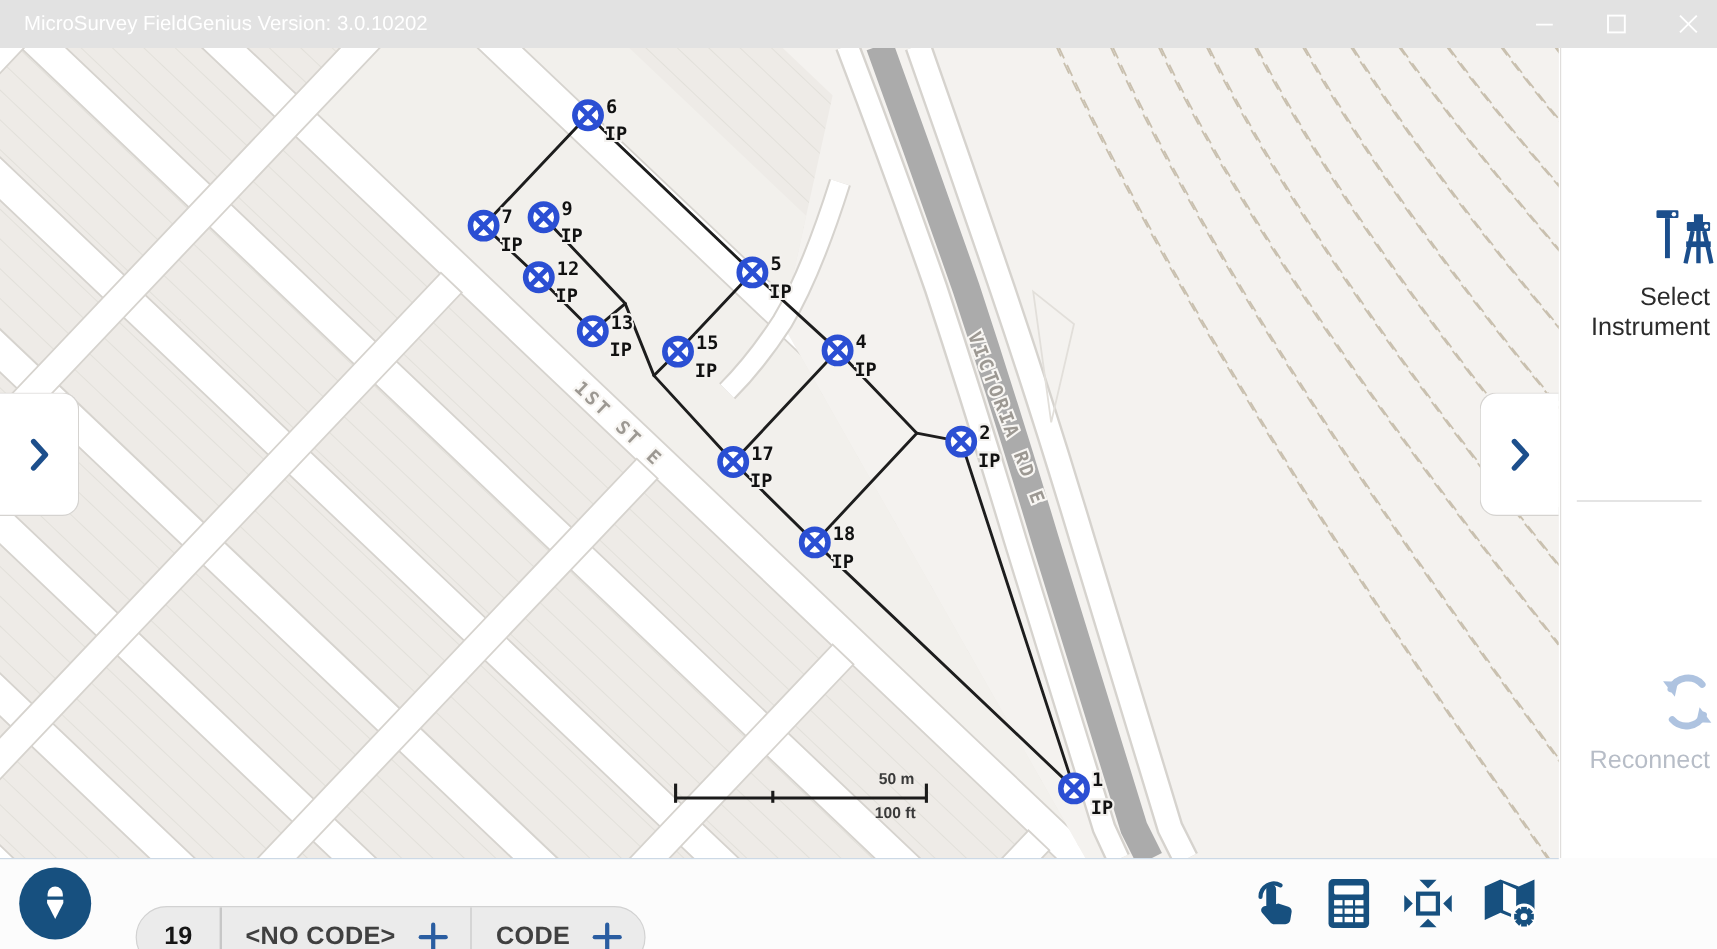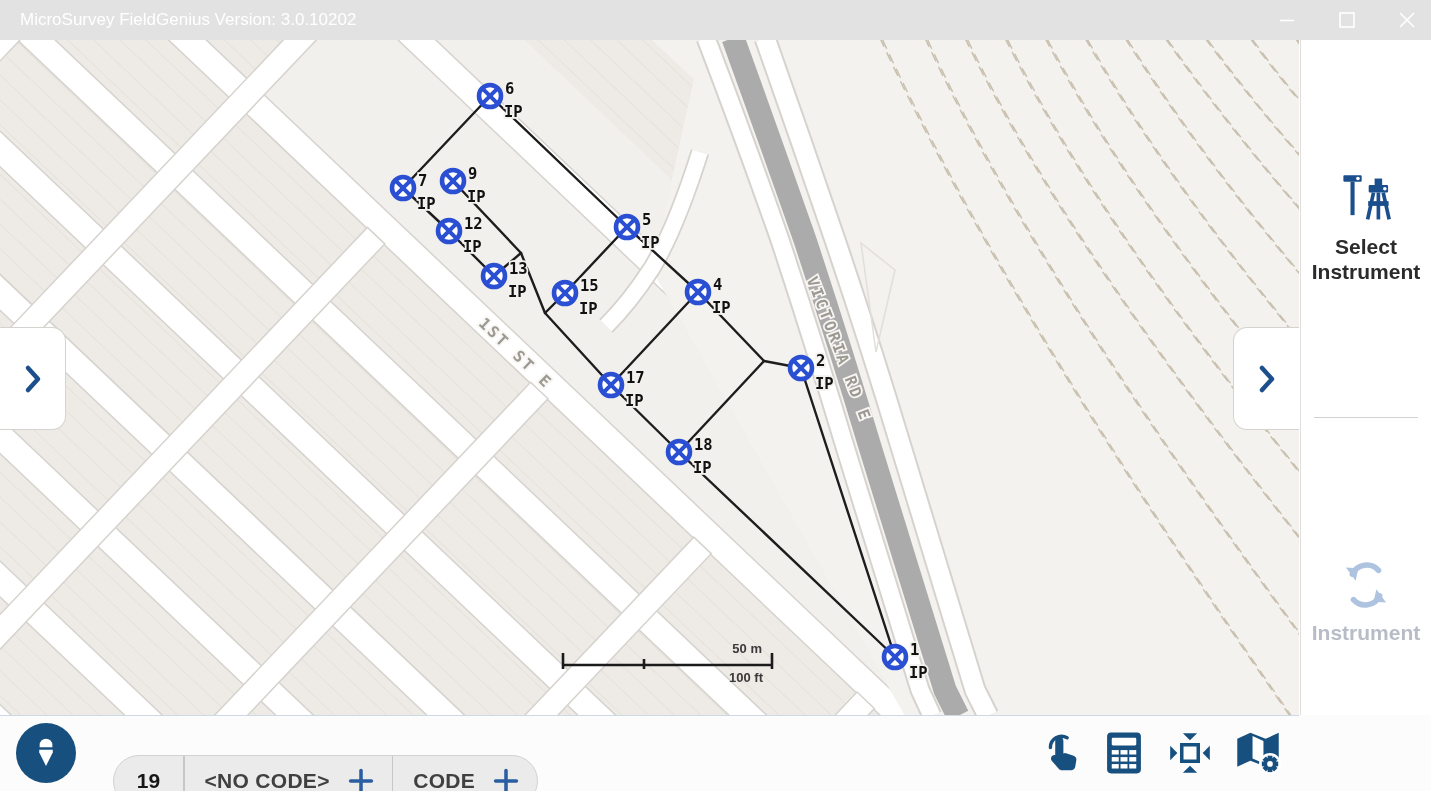--- a/index.html
+++ b/index.html
@@ -19,21 +19,21 @@
   
   .panel-toggle{position:absolute;width:66px;height:103px;background:#ffffff;
      border:1.5px solid #d5d3d0;box-sizing:border-box;display:flex;align-items:center;justify-content:center;cursor:pointer;}
   .panel-toggle.left{left:0;top:327px;border-left:none;border-radius:0 14px 14px 0;}
   .panel-toggle.right{left:1233px;top:327px;border-right:none;border-radius:14px 0 0 14px;}
   .panel-toggle svg{stroke:#1d4f8c;stroke-width:4.5;fill:none;stroke-linecap:round;stroke-linejoin:round;}
 
   
   .sidebar{position:absolute;left:1300px;top:40px;width:131px;height:751px;background:#ffffff;
            border-left:1.5px solid #e0dedc;box-sizing:border-box;}
-  .side-btn{position:absolute;left:0;width:100%;text-align:center;cursor:pointer;font-weight:bold;}
+  .side-btn{position:absolute;left:0;width:100%;text-align:right;cursor:pointer;}
   .side-btn .lbl{display:block;margin:6px auto 0;width:118px;font-size:21px;line-height:25px;color:#2b2b2b;}
   .side-btn.disabled .lbl{color:#b7bdc7;cursor:default;}
   .side-divider{position:absolute;left:13px;top:377px;width:104px;height:0;border-top:1.5px solid #d2d2d2;}
 
   
   .toolbar{position:absolute;left:0;top:715px;width:1431px;height:76px;background:#fcfcfc;}
   .toolbar-topline{position:absolute;left:0;top:0;width:1299px;height:0;border-top:1.5px solid #ccd9e6;}
   .plumb-btn{position:absolute;left:16px;top:8px;width:60px;height:60px;border-radius:50%;
              background:#17507f;display:flex;align-items:center;justify-content:center;cursor:pointer;}
   .pill{position:absolute;left:113px;top:755px;height:52px;background:#ebebeb;border:1.5px solid #d2d2d2;
@@ -310,21 +310,21 @@
     <svg width="50" height="50" viewBox="0 0 46 46">
       <g stroke="#aec3e0" stroke-width="5.2" fill="none" stroke-linecap="round">
         <path d="M34.5,9.5 A14.5,14.5 0 0 0 10.5,13"></path>
         <path d="M11.5,36.5 A14.5,14.5 0 0 0 35.5,33"></path>
       </g>
       <g fill="#aec3e0" stroke="none">
         <polygon points="4.5,7 13.5,19 16,7.5"></polygon>
         <polygon points="41.5,39 32.5,27 30,38.5"></polygon>
       </g>
     </svg>
-    <span class="lbl">Instrument</span>
+    <span class="lbl">Reconnect</span>
   </div>
 </div>
 
 <div class="toolbar">
   <div class="toolbar-topline"></div>
 
   <div class="plumb-btn">
     <svg width="34" height="36" viewBox="0 0 32 34">
       <g fill="#ffffff">
         <path d="M16,3.5 a6,6 0 0 1 6,6 l0,2 h-12 l0,-2 a6,6 0 0 1 6,-6 z"></path>

